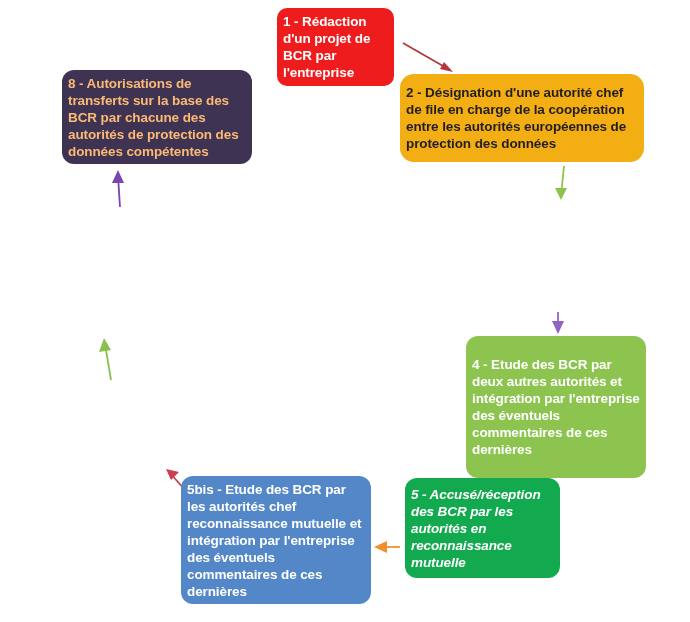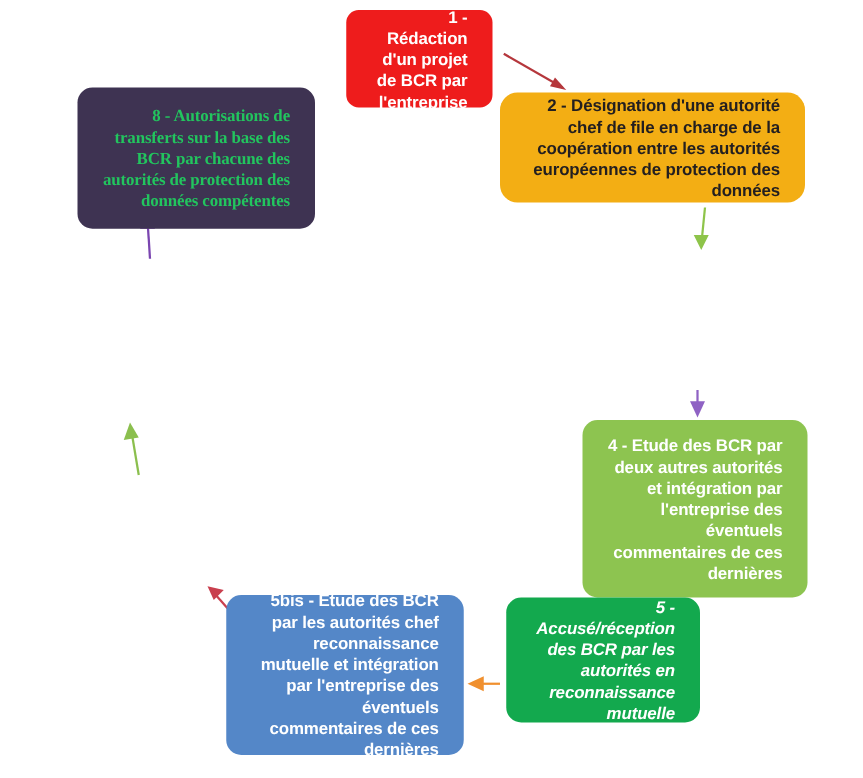--- a/index.html
+++ b/index.html
@@ -17,22 +17,22 @@
     background: #ffffff;
     overflow: hidden;
   }
   .node {
     position: absolute;
     box-sizing: border-box;
     border-radius: 12px;
     display: flex;
     align-items: center;
     justify-content: center;
-    text-align: right;
-    padding: 6px 20px;
+    text-align: left;
+    padding: 6px 6px;
     line-height: 1.26;
     font-weight: bold;
     letter-spacing: -0.1px;
   }
   .node .label {
     display: block;
     width: 100%;
   }
   
   #node-1 {
@@ -62,22 +62,22 @@
   }
   #node-6 {
     left: 29px; top: 383px; width: 197px; height: 76px;
     background: #1572bb; color: #ffffff; font-size: 13.5px;
   }
   #node-7 {
     left: 7px; top: 210px; width: 197px; height: 119px;
     background: #7d3bae; color: #ffffff; font-size: 13.5px;
   }
   #node-8 {
-    left: 62px; top: 70px; width: 190px; height: 113px;
-    background: #3e3352; color: #22c55e; font-size: 13.5px; font-family: Liberation Serif, serif;
+    left: 62px; top: 70px; width: 190px; height: 94px;
+    background: #3e3352; color: #fdba74; font-size: 13.5px;
   }
   .arrow-layer {
     position: absolute;
     left: 0; top: 0;
     width: 690px;
     height: 622px;
     pointer-events: none;
   }
 </style>
 </head>

